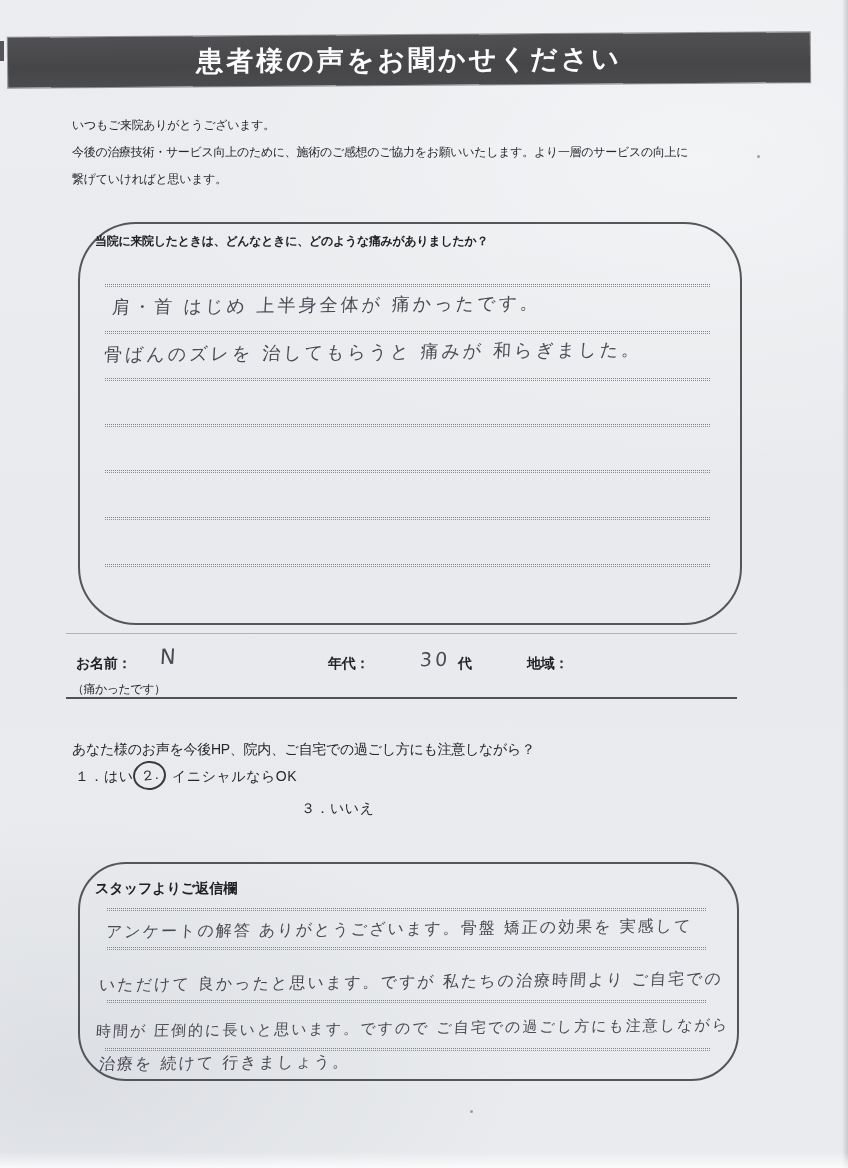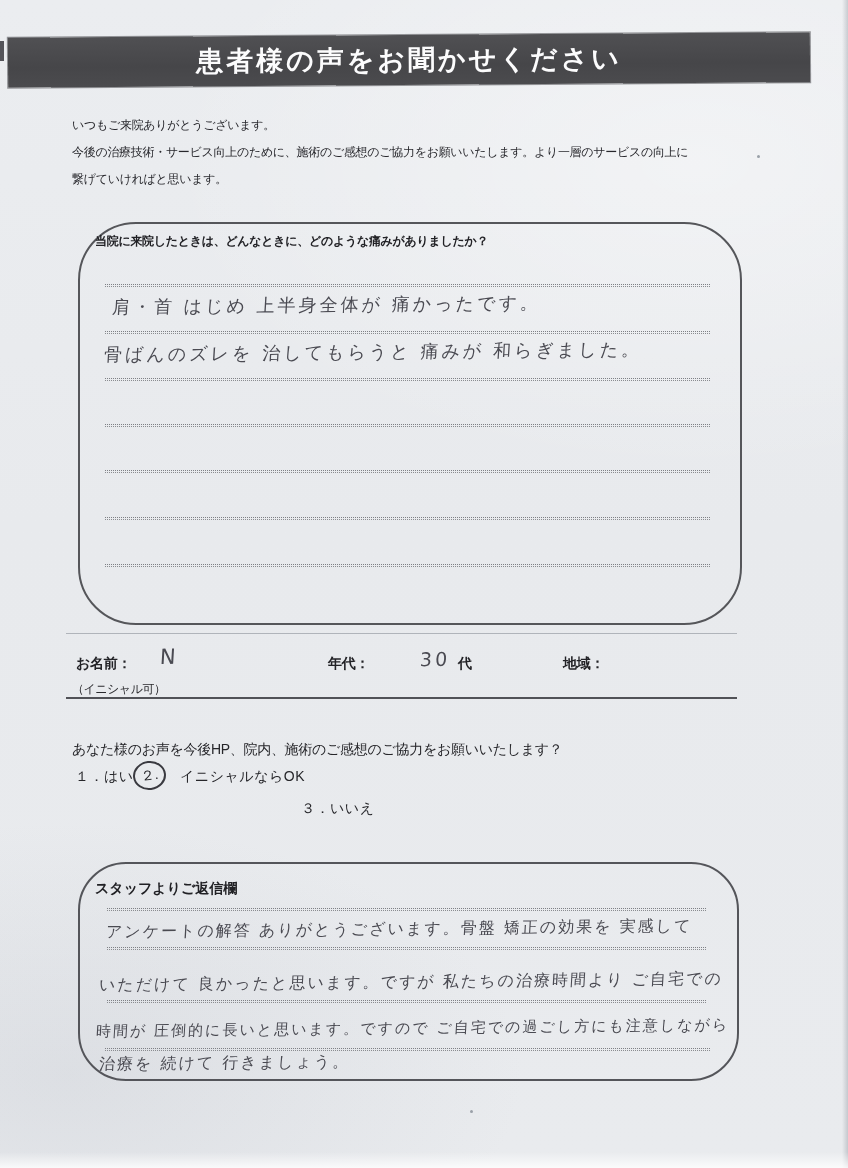--- a/index.html
+++ b/index.html
@@ -104,34 +104,34 @@
   <div class="rule" style="left:105px;top:470px;width:605px;"></div>
   <div class="rule" style="left:105px;top:517px;width:605px;"></div>
   <div class="rule" style="left:105px;top:564px;width:605px;"></div>
 
   <div class="hand hw-a" style="left:112px;top:293px;">肩・首 はじめ 上半身全体が 痛かったです。</div>
   <div class="hand hw-a" style="left:104px;top:340px;">骨ばんのズレを 治してもらうと 痛みが 和らぎました。</div>
 
   <div class="thin-line" style="left:66px;top:633px;width:671px;"></div>
   <div class="label" style="left:76px;top:655px;">お名前：</div>
   <div class="hand" style="left:160px;top:645px;font-size:21px;">N</div>
-  <div class="note" style="left:72px;top:681px;">（イニシャル可）</div>
+  <div class="note" style="left:72px;top:681px;">（痛かったです）</div>
   <div class="label" style="left:316px;top:655px;margin-left:12px;">年代：</div>
   <div class="hand" style="left:420px;top:648px;font-size:19px;">30</div>
   <div class="label" style="left:458px;top:655px;">代</div>
-  <div class="label" style="left:527px;top:655px;margin-left:36px;">地域：</div>
+  <div class="label" style="left:527px;top:655px;">地域：</div>
   <div class="hand" style="left:585px;top:650px;font-size:18px;"></div>
   <div class="strong-line" style="left:66px;top:697px;width:671px;"></div>
 
-  <div class="consent-q">あなた様のお声を今後HP、院内、施術のご感想のご協力をお願いいたします？</div>
+  <div class="consent-q">あなた様のお声を今後HP、院内、ご自宅での過ごし方にも注意しながら？</div>
   <div class="opt" style="left:75px;">１．はい</div>
   <div class="circle">
     <span>２.</span>
   </div>
-  <div class="opt" style="left:172px;margin-left:8px;">イニシャルならOK</div>
+  <div class="opt" style="left:172px;">イニシャルならOK</div>
   <div class="opt" style="left:301px;margin-top:32px;">３．いいえ</div>
 
 
   <div class="staff-box"></div>
   <div class="staff-header">スタッフよりご返信欄</div>
 
   <div class="rule" style="left:107px;top:908px;width:599px;"></div>
   <div class="rule" style="left:107px;top:947px;width:599px;"></div>
   <div class="rule" style="left:107px;top:1000px;width:599px;"></div>
   <div class="rule" style="left:105px;top:1048px;width:605px;"></div>

